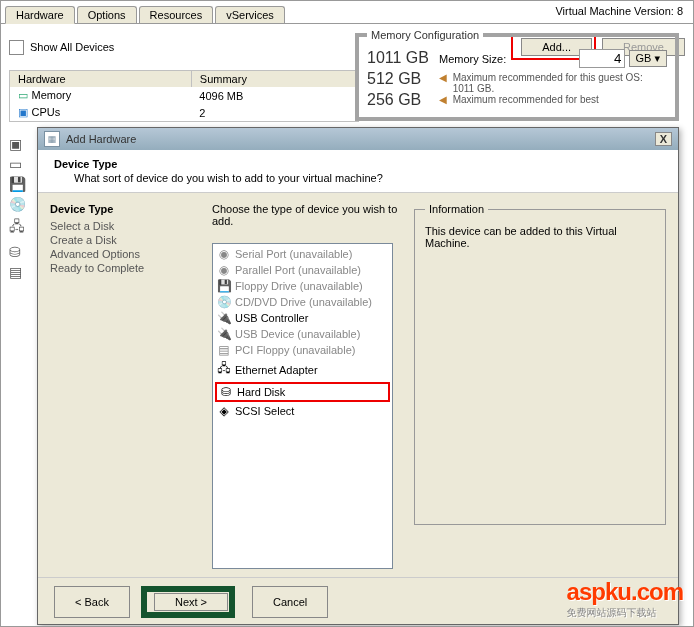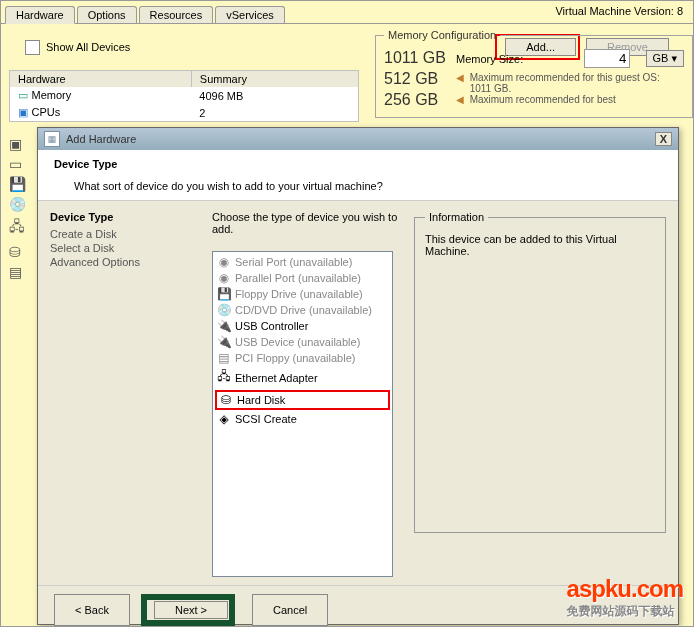--- a/index.html
+++ b/index.html
@@ -1,66 +1,66 @@
 <!DOCTYPE html>
 <html><head>
 <meta charset="utf-8">
 <style>
 html,body{margin:0;padding:0;font-family:Tahoma,Arial,sans-serif;font-size:11px;color:#000;background:#ece9d8;}
-.window{width:694px;height:627px;border:1px solid #999;background:#fef9c3;position:relative;overflow:hidden;box-sizing:border-box;}
+.window{width:694px;height:627px;border:1px solid #999;background:#ffffff;position:relative;overflow:hidden;box-sizing:border-box;}
 .tabs-row{display:flex;align-items:flex-end;height:22px;padding-left:4px;border-bottom:1px solid #999}
 .tab{padding:2px 10px;border:1px solid #999;border-bottom:none;background:#ece9d8;margin-right:2px;border-top-left-radius:3px;border-top-right-radius:3px;cursor:pointer}
 .tab.active{background:#ece9d8;font-weight:normal;border-bottom:1px solid #ece9d8;position:relative;top:1px;}
 .vm-version{position:absolute;right:10px;top:4px;font-size:11px}
-.top-bar{display:flex;align-items:center;padding:10px 24px}
+.top-bar{display:flex;align-items:center;padding:10px 8px}
 .checkbox{width:13px;height:13px;border:1px solid #888;background:#fff;margin-right:6px;display:inline-block}
 .btn{padding:2px 20px;border:1px solid #888;background:#ece9d8;margin-left:6px;cursor:pointer;font-size:11px}
 .btn.disabled{color:#999}
 .add-highlight{border:2px solid #e00;padding:2px}
 .hw-table-wrap{margin:0 8px}
 .hw-table{width:350px;border:1px solid #c0c0c0;background:#fff;border-collapse:collapse}
 .hw-table th{text-align:left;font-weight:normal;background:#ece9d8;padding:2px 8px;border-right:1px solid #c0c0c0}
 .hw-table td{padding:2px 8px}
 .dev-icons{position:absolute;left:8px;top:135px;display:flex;flex-direction:column;gap:4px}
 .dev-icons span{font-size:14px;color:#555}
-.mem-group{position:absolute;left:372px;top:28px;width:300px;border:1px solid #a3a3a3;padding:8px;font-size:11px}
+.mem-group{position:absolute;left:352px;top:28px;width:300px;border:4px solid #a3a3a3;padding:8px;font-size:11px}
 .mem-group legend{padding:0 4px;color:#333}
 .mem-row{display:flex;align-items:center;margin-bottom:4px}
 .mem-scale{display:flex;flex-direction:column;gap:3px;margin-right:10px}
 .mem-scale div{font-size:16px;color:#333}
 .mem-size-input{width:40px;border:1px solid #999;text-align:right;background:#fff;padding:1px 2px}
-.mem-unit{border:1px solid #888;padding:1px 6px;margin-left:16px;background:#ece9d8}
+.mem-unit{border:1px solid #888;padding:1px 6px;margin-left:4px;background:#ece9d8}
 .mem-rec{font-size:10px;color:#555;display:flex;align-items:flex-start}
 .tri{color:#c08030;margin-right:6px;font-size:10px}
 
 .dialog{position:absolute;left:36px;top:126px;width:640px;height:496px;background:#ece9d8;border:1px solid #666;box-shadow:2px 2px 6px rgba(0,0,0,0.3)}
 .dlg-title{background:linear-gradient(to bottom,#b5c7d6,#94adbd);height:22px;display:flex;align-items:center;padding:0 6px;color:#333}
 .dlg-title .sq{width:14px;height:14px;background:#fff;border:1px solid #7a91a2;margin-right:6px;display:flex;align-items:center;justify-content:center;color:#7a91a2;font-size:9px}
 .dlg-close{margin-left:auto;border:1px solid #888;padding:0 4px;background:#ece9d8;font-weight:bold;cursor:pointer}
 .dlg-header{background:#fff;padding:8px 16px;border-bottom:1px solid #ccc}
 .dlg-header .h-title{font-weight:bold}
-.dlg-header .h-sub{margin-left:20px;margin-top:10px}
+.dlg-header .h-sub{margin-left:20px;margin-top:2px}
 .dlg-body{display:flex;height:384px}
 .dlg-left{width:150px;padding:10px 12px}
 .dlg-left b{display:block;margin-bottom:4px}
 .dlg-left span{display:block;padding:1px 0;color:#555}
 .dlg-center{width:190px;padding:10px 0}
 .dlg-center .instr{margin-bottom:16px}
 .dev-list{border:1px solid #7a8a9a;background:#fff;width:175px;height:320px;padding:2px;overflow:hidden}
 .dev-item{display:flex;align-items:center;padding:1px 2px;gap:4px;cursor:pointer}
 .dev-item.unavail{color:#888}
 .dev-item .ico{width:14px;text-align:center;font-size:12px}
 .hd-box{border:2px solid #e00;margin:1px 0}
 .dlg-right{flex:1;padding:10px 10px}
 .info-group{border:1px solid #999;padding:10px;height:300px}
 .info-group legend{padding:0 4px}
 .dlg-buttons{display:flex;gap:11px;padding:8px 10px;border-top:1px solid #ccc}
 .next-wrap{display:inline-block;padding:1px;border:6px solid #14532d}
 .watermark{position:absolute;right:10px;bottom:6px;font-family:Arial;font-weight:bold;font-size:24px;color:#ff3b00;letter-spacing:-1px;text-shadow:1px 1px 0 #fff}
-.watermark span.small{font-size:12px;color:#888;display:block;font-weight:bold;letter-spacing:0}
+.watermark span.small{font-size:10px;color:#888;display:block;font-weight:normal;letter-spacing:0}
 fieldset{border:1px solid #999;}
 </style>
 </head>
 <body>
 
 <div class="window">
 
   <div class="tabs-row">
     <div class="tab active">Hardware</div>
     <div class="tab">Options</div>
@@ -141,23 +141,24 @@
       <span>Add Hardware</span>
       <span class="dlg-close">X</span>
     </div>
     <div class="dlg-header">
       <div class="h-title">Device Type</div>
       <div class="h-sub">What sort of device do you wish to add to your virtual machine?</div>
     </div>
     <div class="dlg-body">
       <div class="dlg-left">
         <b>Device Type</b>
+        <span>Select a Disk</span>
         <span>Create a Disk</span>
-        <span>Select a Disk</span>
         <span>Advanced Options</span>
+        <span>Ready to Complete</span>
       </div>
       <div class="dlg-center">
         <div class="instr">Choose the type of device you wish to add.</div>
         <div class="dev-list" id="devlist">
             <div class="dev-item unavail">
               <span class="ico">◉</span>
               <span>Serial Port (unavailable)</span>
             </div>
             <div class="dev-item unavail">
               <span class="ico">◉</span>
@@ -188,21 +189,21 @@
               <span>Ethernet Adapter</span>
             </div>
             <div class="hd-box">
               <div class="dev-item">
                 <span class="ico">⛁</span>
                 <span>Hard Disk</span>
               </div>
             </div>
             <div class="dev-item">
               <span class="ico">◈</span>
-              <span>SCSI Create</span>
+              <span>SCSI Select</span>
             </div>
           </div>
       </div>
       <div class="dlg-right">
         <fieldset class="info-group">
           <legend>Information</legend>
           <div>This device can be added to this Virtual Machine.</div>
         </fieldset>
       </div>
     </div>

